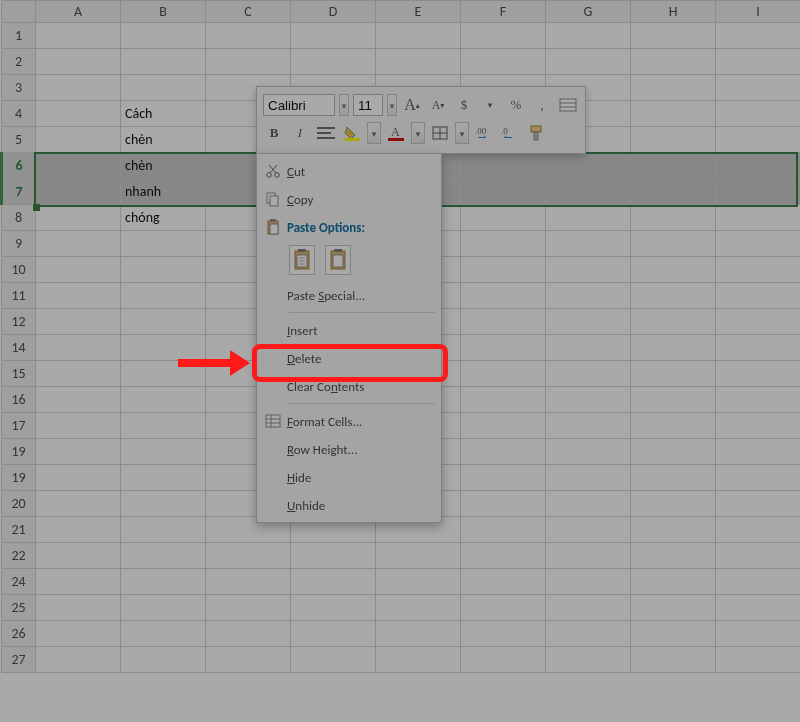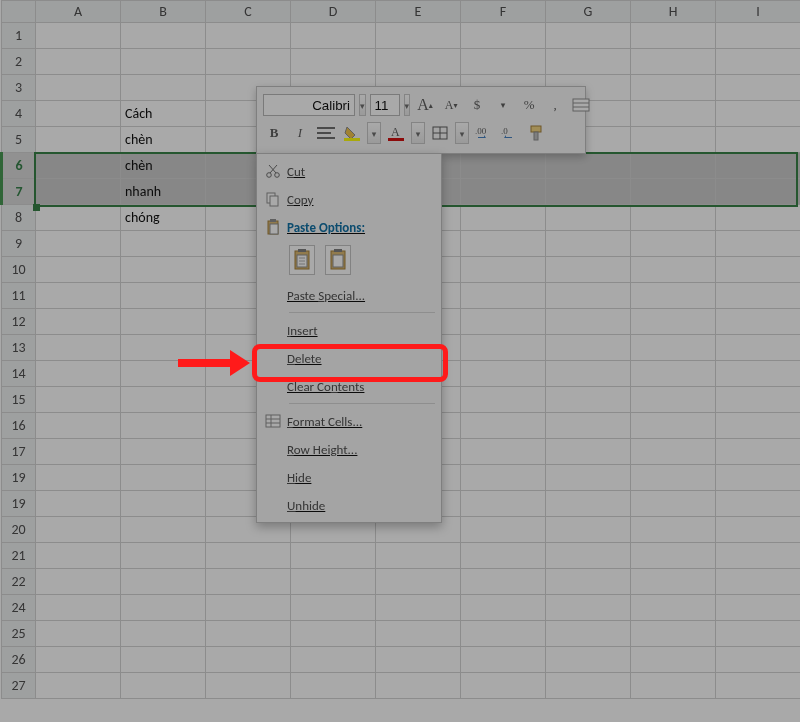--- a/index.html
+++ b/index.html
@@ -59,37 +59,36 @@
     width: 330px;
     background: #f7f7f7;
     border: 1px solid #bcbcbc;
     box-shadow: 0 3px 8px rgba(0,0,0,.25);
     padding: 4px 6px 6px 6px;
     font-size: 13px;
     color: #555;
   }
   .mt-row { display: flex; align-items: center; gap: 4px; height: 28px; }
   .mt-input { border: 1px solid #b3b3b3; background: #fff; padding: 2px 4px; height: 22px; }
-  .mt-font { width: 92px; text-align: right; }
+  .mt-font { width: 72px; }
   .mt-size { width: 30px; text-align: left; }
   .dd { width: 14px; height: 22px; border: 1px solid #c3c3c3; background: linear-gradient(#fff,#e7e7e7); display:flex; align-items:center; justify-content:center; font-size:9px; color:#666;}
   .mt-btn { min-width: 22px; height: 22px; display:flex; align-items:center; justify-content:center; font-family: "Times New Roman", serif; color:#555; cursor: default;}
   .mt-btn.b { font-weight: bold; }
   .mt-btn.i { font-style: italic; }
   .mt-btn svg { display:block; }
 
   
   .ctx {
     position: absolute;
     width: 186px;
     background: #f7f7f7;
     border: 1px solid #bcbcbc;
     box-shadow: 0 4px 10px rgba(0,0,0,0.3);
     padding: 3px 2px;
-    text-decoration: underline;
   }
   .ctx-item {
     display: flex;
     align-items: center;
     height: 28px;
     padding: 0 6px 0 0;
     color: #444;
     cursor: default;
   }
   .ctx-item .ico { width: 28px; display:flex; align-items:center; justify-content:center; }
@@ -277,32 +276,20 @@
         <td></td>
         <td></td>
         <td></td>
         <td></td>
         <td></td>
         <td></td>
         <td></td>
       </tr>
       <tr>
         <th class="rowhdr">12</th>
-        <td></td>
-        <td></td>
-        <td></td>
-        <td></td>
-        <td></td>
-        <td></td>
-        <td></td>
-        <td></td>
-        <td></td>
-      </tr>
-      <tr>
-        <th class="rowhdr">13</th>
         <td></td>
         <td></td>
         <td></td>
         <td></td>
         <td></td>
         <td></td>
         <td></td>
         <td></td>
         <td></td>
       </tr>

